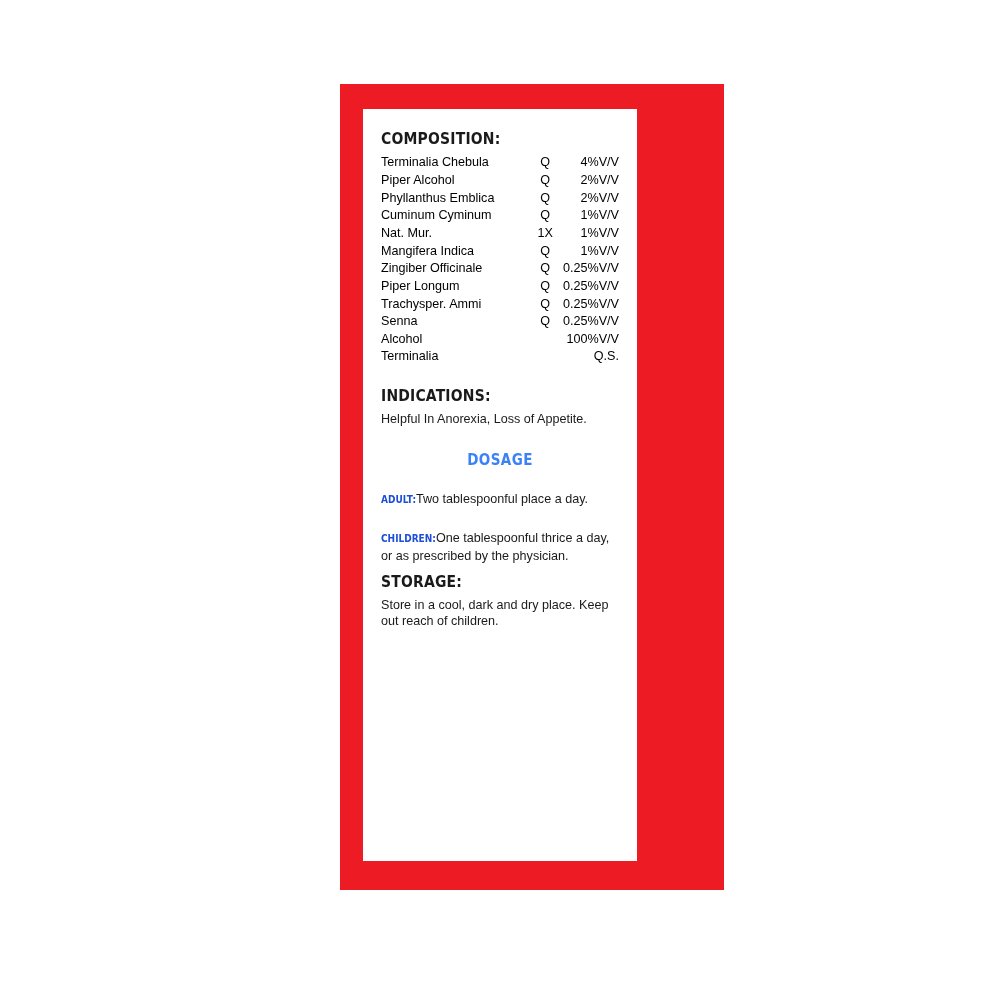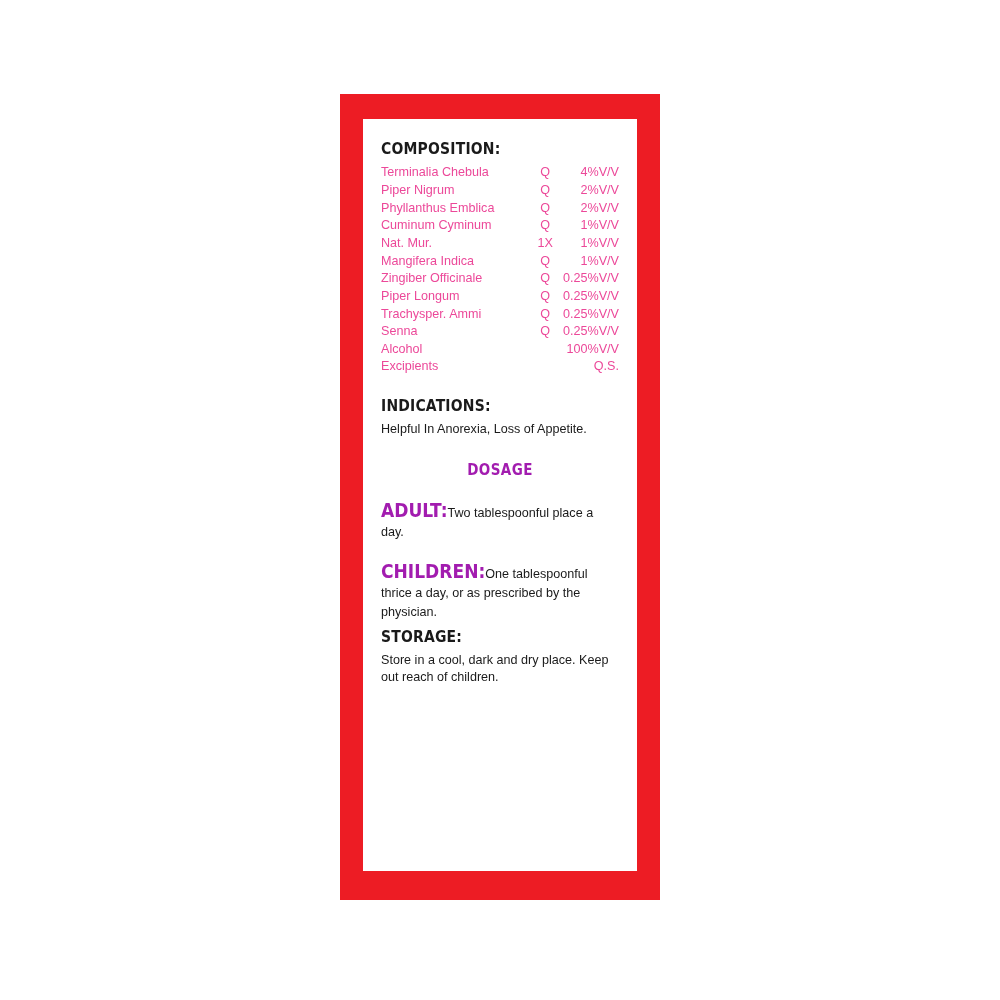--- a/index.html
+++ b/index.html
@@ -16,22 +16,22 @@
     width: 1000px;
     height: 1000px;
     background: #ffffff;
     overflow: hidden;
   }
 
   
   #label-outer {
     position: absolute;
     left: 340px;
-    top: 94px;
-    width: 320px;
+    top: 84px;
+    width: 384px;
     height: 806px;
     background: #ed1c24;
     box-sizing: border-box;
   }
 
   
   #label-inner {
     position: absolute;
     left: 23px;
     top: 25px;
@@ -53,21 +53,21 @@
   }
 
   
   #composition-table {
     width: 100%;
     border-collapse: collapse;
     margin-top: 2px;
   }
   #composition-table td {
     font-size: 12.6px;
-    color: #ec4899;
+    color: #000000;
     padding: 1.4px 0;
     line-height: 1.18;
     vertical-align: baseline;
     white-space: nowrap;
   }
   .col-name   { text-align: left;  width: 63%; }
   .col-potency{ text-align: center; width: 12%; }
   .col-qty    { text-align: right; width: 25%; }
 
   
@@ -78,33 +78,33 @@
     line-height: 1.3;
     margin: 0;
   }
 
   
   #dosage-block { margin-top: 24px; text-align: center; }
   #dosage-title {
     font-family: "DejaVu Sans Condensed", "Liberation Sans Narrow", "Liberation Sans", sans-serif;
     font-size: 15px;
     font-weight: 700;
-    color: #a21caf;
+    color: #3b82f6;
     letter-spacing: 0.4px;
   }
 
   .dose-row {
     margin-top: 20px;
     text-align: left;
   }
   .dose-label {
     font-family: "DejaVu Sans Condensed", "Liberation Sans Narrow", "Liberation Sans", sans-serif;
-    font-size: 19px;
+    font-size: 10px;
     font-weight: 700;
-    color: #a21caf;
+    color: #1d4ed8;
   }
   .dose-value {
     font-size: 12.6px;
     color: #1a1a1a;
     line-height: 1.32;
   }
 
   
   #storage-block { margin-top: 9px; }
 </style>
@@ -120,21 +120,21 @@
         <div class="section-heading">COMPOSITION:</div>
 
         <table id="composition-table">
           <tbody id="composition-body">
               <tr>
                 <td class="col-name">Terminalia Chebula</td>
                 <td class="col-potency">Q</td>
                 <td class="col-qty">4%V/V</td>
               </tr>
               <tr>
-                <td class="col-name">Piper Nigrum</td>
+                <td class="col-name">Piper Alcohol</td>
                 <td class="col-potency">Q</td>
                 <td class="col-qty">2%V/V</td>
               </tr>
               <tr>
                 <td class="col-name">Phyllanthus Emblica</td>
                 <td class="col-potency">Q</td>
                 <td class="col-qty">2%V/V</td>
               </tr>
               <tr>
                 <td class="col-name">Cuminum Cyminum</td>
@@ -170,21 +170,21 @@
                 <td class="col-name">Senna</td>
                 <td class="col-potency">Q</td>
                 <td class="col-qty">0.25%V/V</td>
               </tr>
               <tr>
                 <td class="col-name">Alcohol</td>
                 <td class="col-potency"></td>
                 <td class="col-qty">100%V/V</td>
               </tr>
               <tr>
-                <td class="col-name">Excipients</td>
+                <td class="col-name">Terminalia</td>
                 <td class="col-potency"></td>
                 <td class="col-qty">Q.S.</td>
               </tr>
             </tbody>
         </table>
       </div>
 
       <div id="indications-block">
         <div class="section-heading">INDICATIONS:</div>
         <p class="body-text">Helpful In Anorexia, Loss of Appetite.</p>

